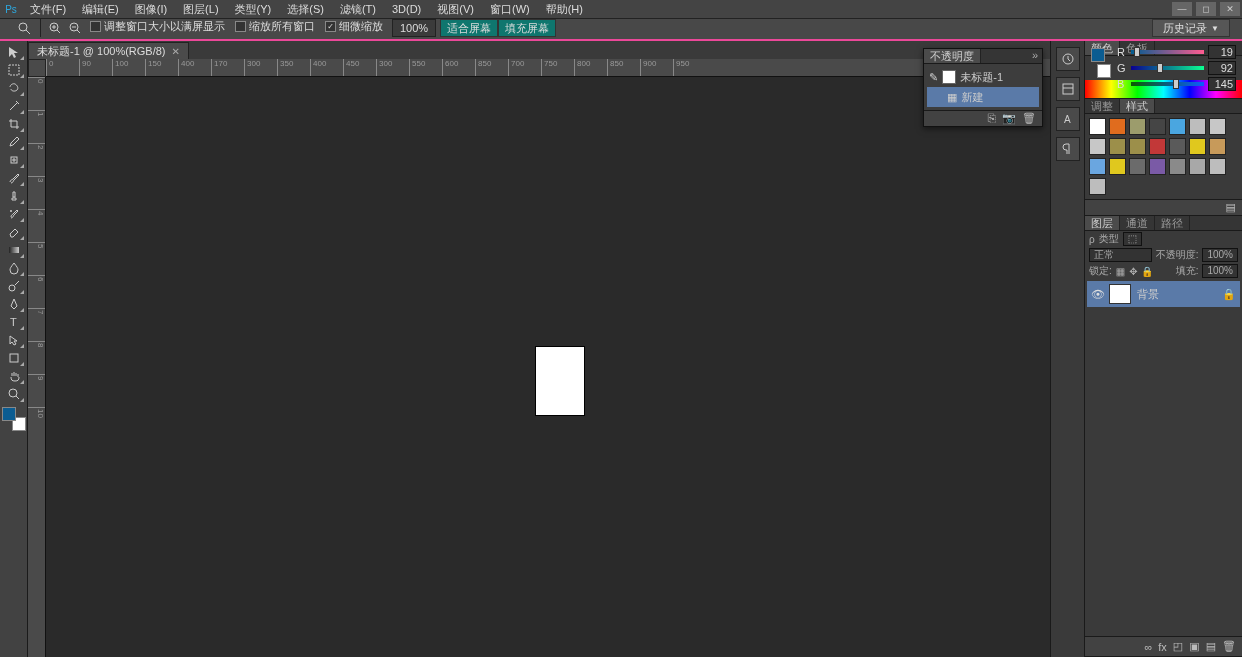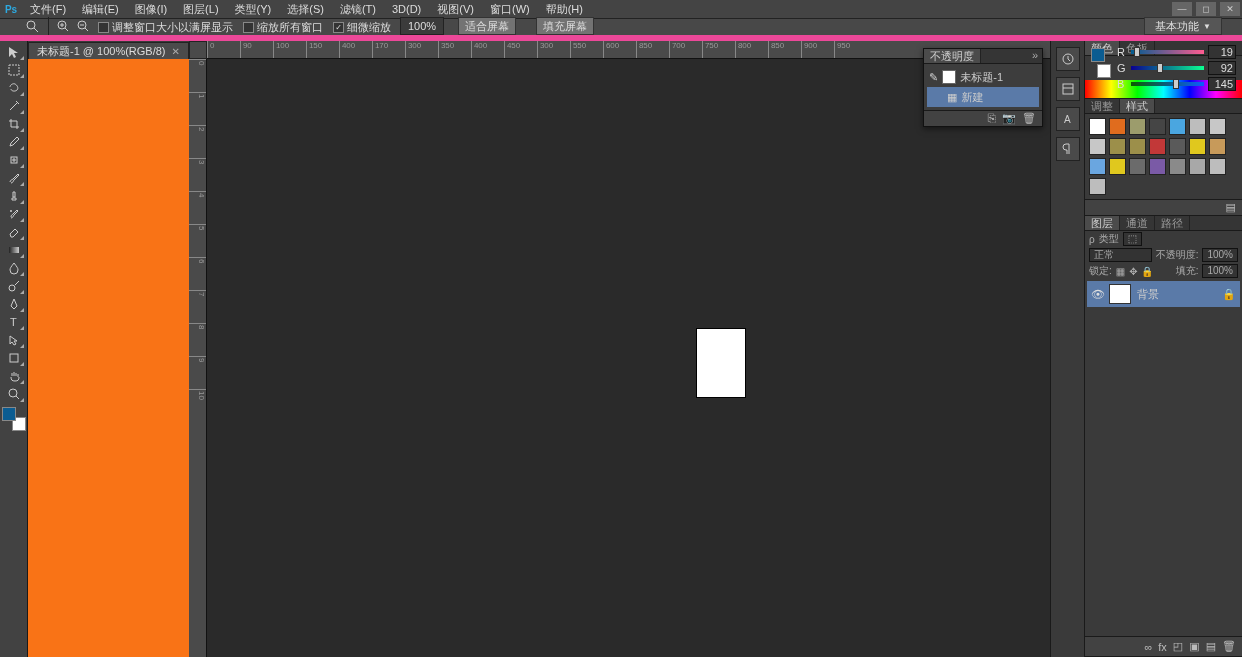--- a/index.html
+++ b/index.html
@@ -1,37 +1,37 @@
 <!DOCTYPE html>
 <html><head>
 <meta charset="utf-8">
 <style>
   * { margin: 0; padding: 0; box-sizing: border-box; user-select: none; }
   body { font-family: "Microsoft YaHei", Arial, sans-serif; font-size: 11px; color: #ccc; background: #2a2a2a; width: 1242px; height: 657px; overflow: hidden; }
   .menubar { display: flex; align-items: center; height: 19px; background: #444; border-bottom: 1px solid #222; }
   .logo { width: 22px; height: 19px; display:flex; align-items:center; justify-content:center;}
-  .logo span{font-weight:bold;color:#2da9e0;font-size:10px;}
+  .logo span{font-weight:normal;color:#2da9e0;font-size:10px;}
   .menu-item { padding: 0 8px; line-height: 19px; color: #ddd; cursor: pointer; }
   .win-controls { margin-left: auto; display: flex; }
   .win-btn { width: 20px; height: 14px; margin: 2px; background:#666; display:flex;align-items:center;justify-content:center;font-size:9px;color:#ccc;}
-  .optbar { display:flex; align-items:flex-end; height: 22px; background:#484848; border-bottom:6px solid #ec4899; padding: 0 20px; }
-  .opt-btn { height:18px; padding:0 6px; margin:0 10px; display:flex;align-items:center; background:#737373; border:1px solid #333; color:#ddd; }
+  .optbar { display:flex; align-items:flex-start; height: 22px; background:#484848; border-bottom:2px solid #ec4899; padding: 0 12px; }
+  .opt-btn { height:18px; padding:0 6px; margin:0 0; display:flex;align-items:center; background:#0f766e; border:1px solid #333; color:#ddd; }
   .opt-chk { display:flex;align-items:center; margin:0 5px; color:#ddd;}
   .chkbox{width:11px;height:11px;border:1px solid #888;background:#333;margin-right:3px;display:flex;align-items:center;justify-content:center;font-size:8px;color:#ddd;}
   .zoom-field{width:44px;height:18px;background:#3b3b3b;border:1px solid #222;color:#ddd;text-align:center;line-height:16px;margin:0 4px;}
   .workspace-sel{margin-left:auto;height:18px;padding:0 10px;background:#565656;border:1px solid #333;color:#ddd;display:flex;align-items:center;gap:4px;}
   .main{display:flex;height:calc(657px - 19px - 22px);}
   .toolbox{width:28px;background:#424242;border-right:1px solid #1a1a1a;display:flex;flex-direction:column;align-items:center;padding-top:2px;}
   .toolbtn{width:22px;height:18px;margin:0 0 0 0;display:flex;align-items:center;justify-content:center;color:#ccc;position:relative;}
   .toolbtn .corner{position:absolute;right:1px;bottom:1px;border:2px solid transparent;border-right-color:#aaa;border-bottom-color:#aaa;width:0;height:0;}
   .fgbg{position:relative;width:24px;height:24px;margin-top:4px;}
   .swatch{position:absolute;width:14px;height:14px;border:1px solid #888;}
   .fg{top:0;left:0;background:#0b5c91;z-index:2;}
   .bg{bottom:0;right:0;background:#fff;}
-  .doc-area{flex:1;display:flex;flex-direction:row;background:#f97316;min-width:0;}
+  .doc-area{flex:1;display:flex;flex-direction:column;background:#fdba74;min-width:0;}
   .tabbar{height:18px;background:#3a3a3a;display:flex;align-items:flex-end;}
   .doc-tab{height:17px;padding:0 8px;background:#4b4b4b;color:#ddd;border:1px solid #222;border-bottom:none;display:flex;align-items:center;gap:6px;}
   .doc-tab .close{font-size:10px;color:#aaa;}
   .ruler-corner{position:absolute;width:18px;height:18px;background:#4a4a4a;border:1px solid #222;}
   .canvas-wrap{flex:1;position:relative;background:#2a2a2a;overflow:hidden;}
   .ruler-h{position:absolute;top:0;left:18px;right:0;height:18px;background:#4a4a4a;border-bottom:1px solid #111;display:flex;overflow:hidden;}
   .ruler-h div{flex:0 0 33px;border-left:1px solid #888;font-size:8px;color:#999;padding-left:2px;}
   .ruler-v{position:absolute;top:18px;bottom:0;left:0;width:18px;background:#4a4a4a;border-right:1px solid #111;display:flex;flex-direction:column;overflow:hidden;}
   .ruler-v div{flex:0 0 33px;border-top:1px solid #888;font-size:8px;color:#999;padding-top:1px;writing-mode:vertical-rl;}
   .canvas-inner{position:absolute;inset:18px 0 0 18px;background:#2a2a2a;}
@@ -129,21 +129,21 @@
       <span>缩放所有窗口</span>
     </div>
   <div class="opt-chk">
       <span class="chkbox">✓</span>
       <span>细微缩放</span>
     </div>
   <div class="zoom-field">100%</div>
   <div class="opt-btn">适合屏幕</div>
   <div class="opt-btn">填充屏幕</div>
   <div class="workspace-sel">
-    <span>基本功能</span>
+    <span>历史记录</span>
     <span style="font-size:8px">▼</span>
   </div>
 </div>
 
 <div class="main">
 
   <div class="toolbox" id="toolbox">
       <div class="toolbtn">
         <svg width="14" height="14" viewBox="0 0 14 14">
           <path d="M2 2l0 10 3-3 2 4 2-1-2-4 4 0z" fill="#ccc"></path>

